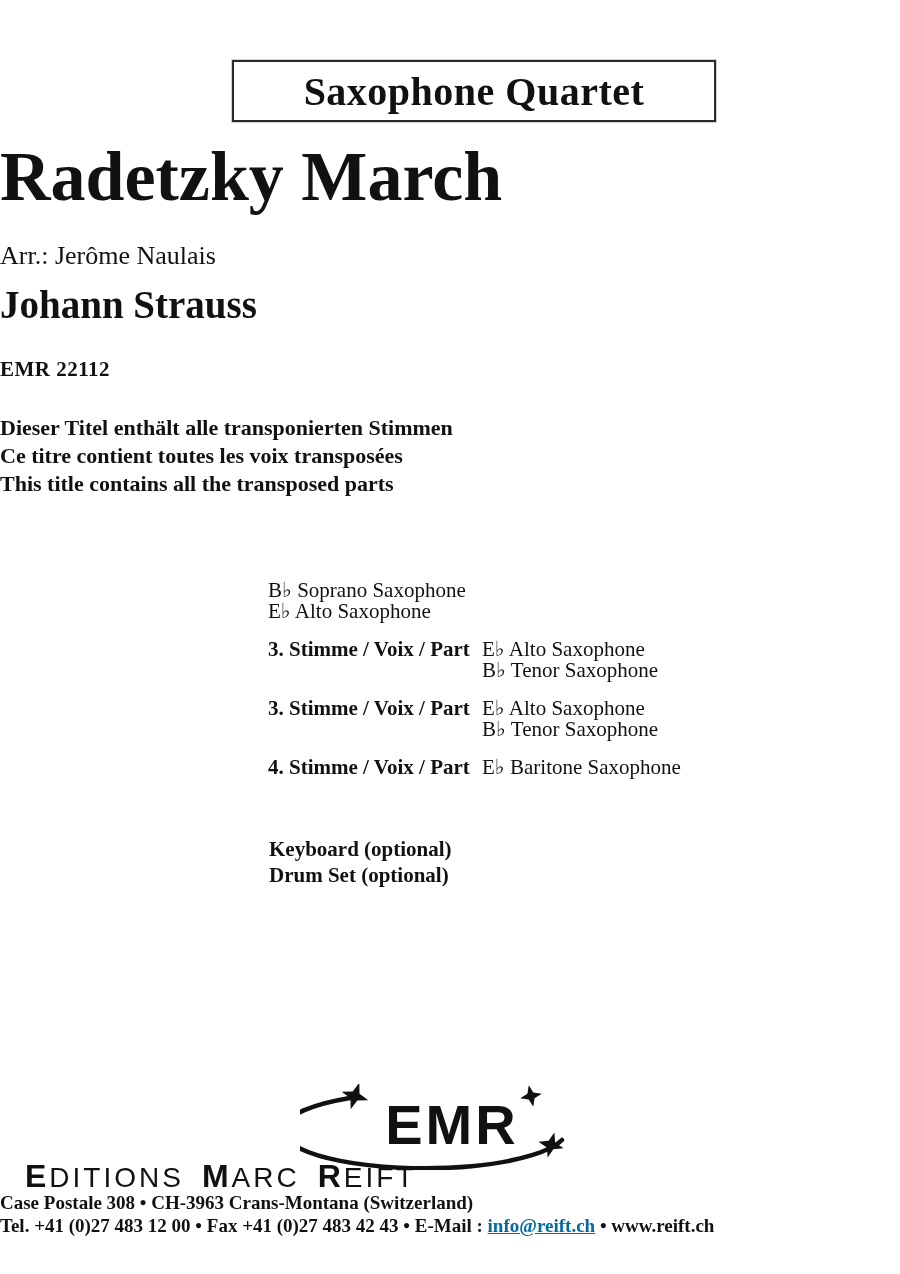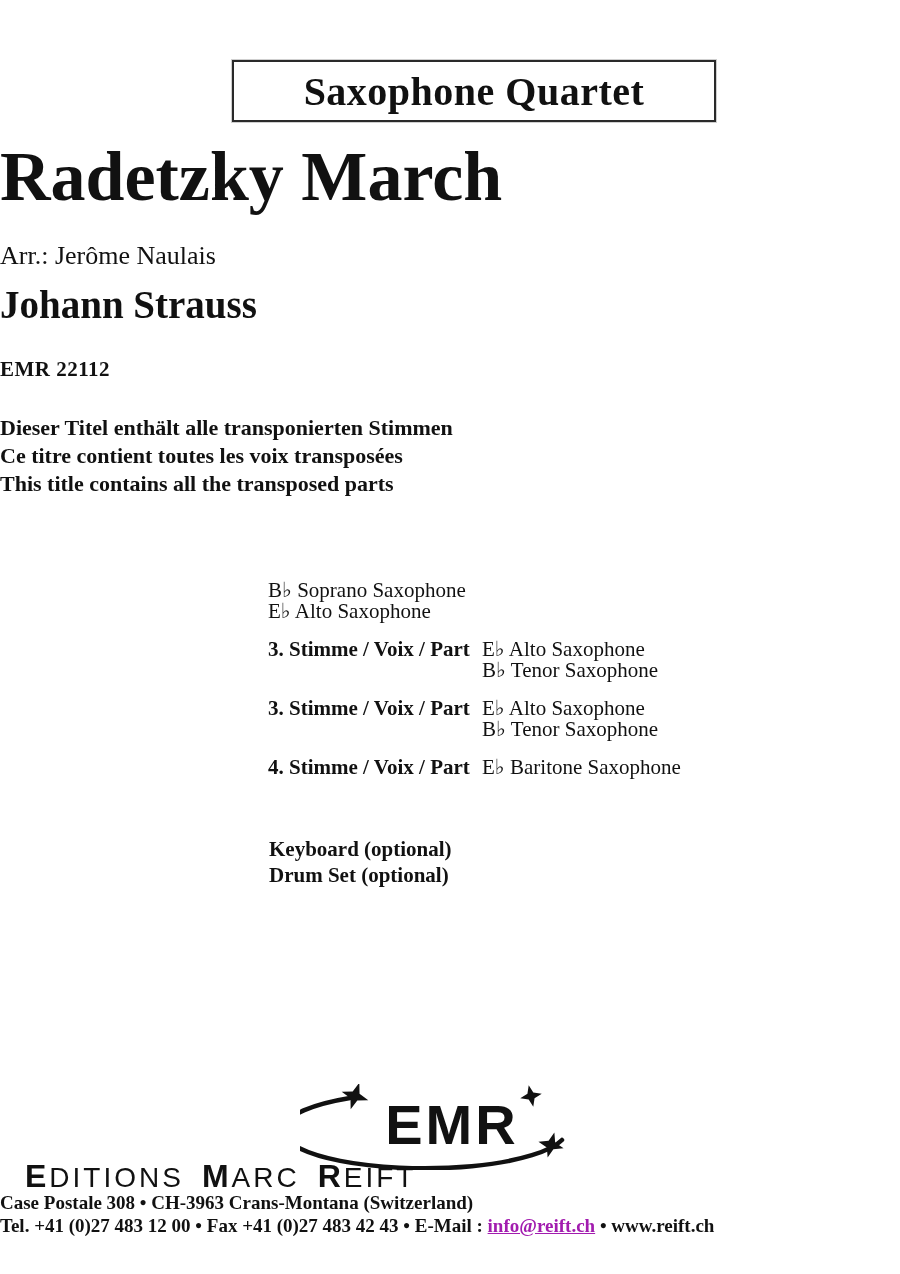--- a/index.html
+++ b/index.html
@@ -119,21 +119,21 @@
     font-size: 19px;
     font-weight: bold;
   }
   .contact {
     top: 1215px;
     font-size: 19px;
     font-weight: bold;
   }
   .contact .email {
     text-decoration: underline;
-    color: #a21caf;
+    color: #0369a1;
     cursor: pointer;
   }
 </style>
 </head>
 <body>
 
 <div class="page">
 
   <div class="abs category-box">
     <span>Saxophone Quartet</span>

